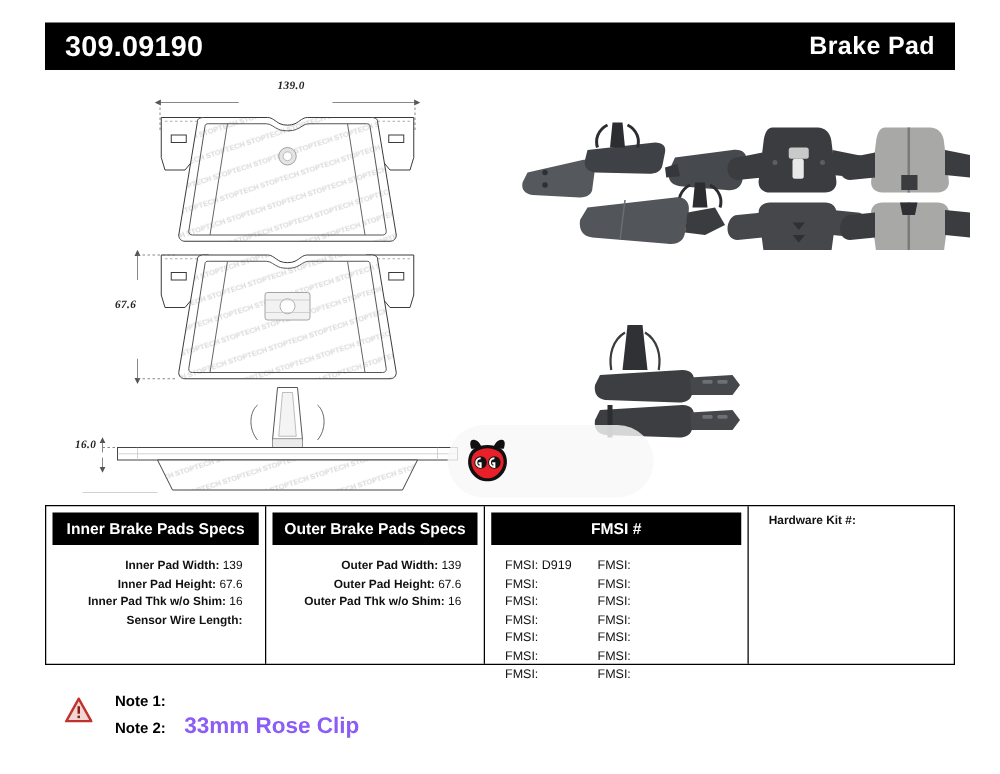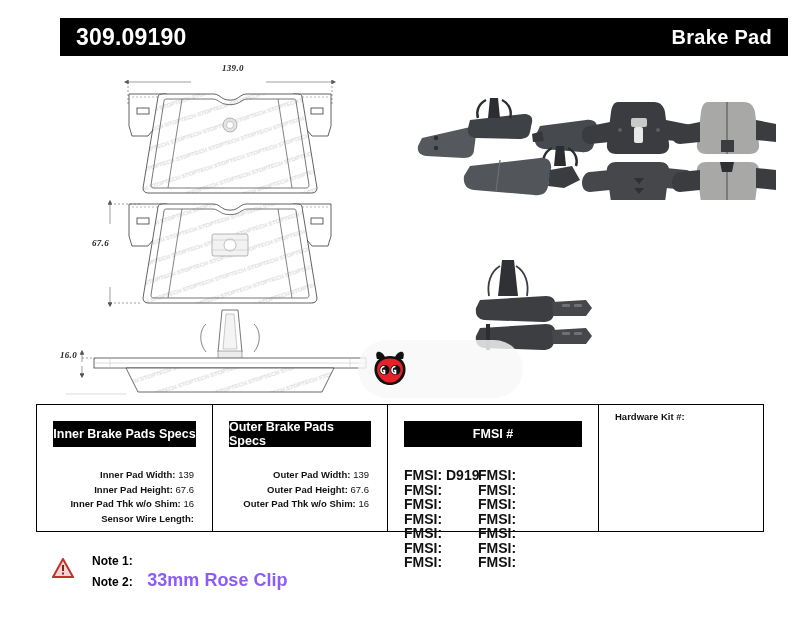--- a/index.html
+++ b/index.html
@@ -29,21 +29,20 @@
     left: 36px;
     top: 18px;
     width: 728px;
     height: 38px;
     background: #000;
     display: flex;
     align-items: center;
     justify-content: space-between;
     padding: 0 16px;
     box-sizing: border-box;
-    margin-left: 24px;
   }
   .header-part-no {
     color: #fff;
     font-size: 23px;
     font-weight: bold;
     letter-spacing: 0.2px;
   }
   .header-title {
     color: #fff;
     font-size: 20px;
@@ -113,21 +112,21 @@
   .col + .col { border-left: 1px solid #000; }
   .col-inner  { width: 175px; }
   .col-outer  { width: 175px; }
   .col-fmsi   { width: 211px; }
   .col-rel    { width: 165px; }
 
   .col-head {
     background: #000;
     color: #fff;
     height: 26px;
-    margin: 16px;
+    margin: 5px;
     display: flex;
     align-items: center;
     justify-content: center;
     font-size: 12.5px;
     font-weight: bold;
   }
   .col-body {
     padding-top: 5px;
     font-size: 9.5px;
     font-weight: bold;
@@ -141,22 +140,22 @@
   }
   .spec-val { font-weight: normal; }
 
   .fmsi-body {
     display: flex;
     padding-left: 16px;
     padding-top: 5px;
   }
   .fmsi-col { width: 74px; }
   .fmsi-row {
-    font-size: 14px;
-    font-weight: bold;
+    font-size: 10px;
+    font-weight: normal;
     line-height: 14.5px;
     color: #111;
     white-space: nowrap;
   }
   .rel-body {
     padding-left: 16px;
     padding-top: 5px;
   }
   .rel-row {
     font-size: 9.5px;

